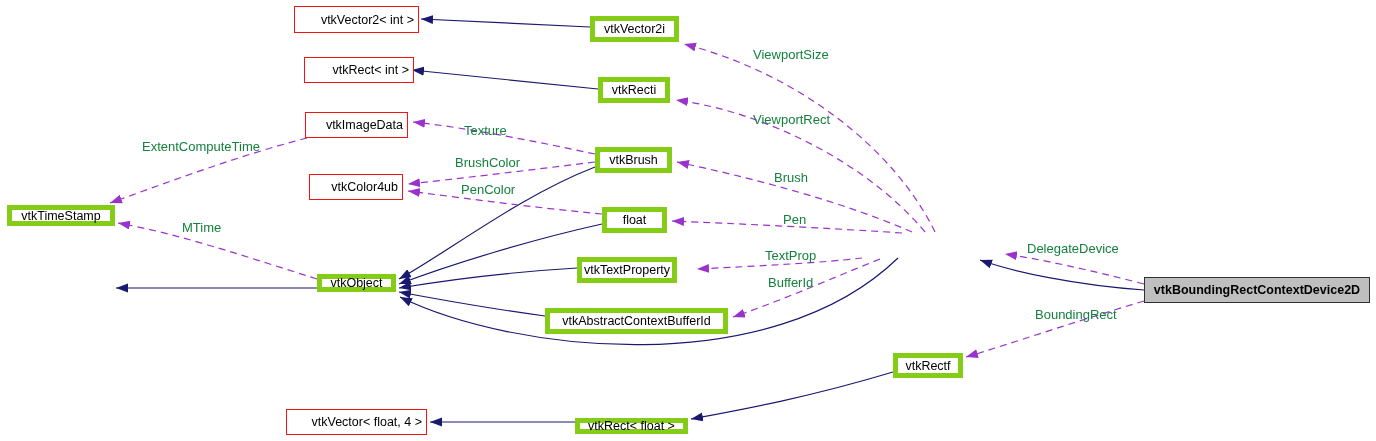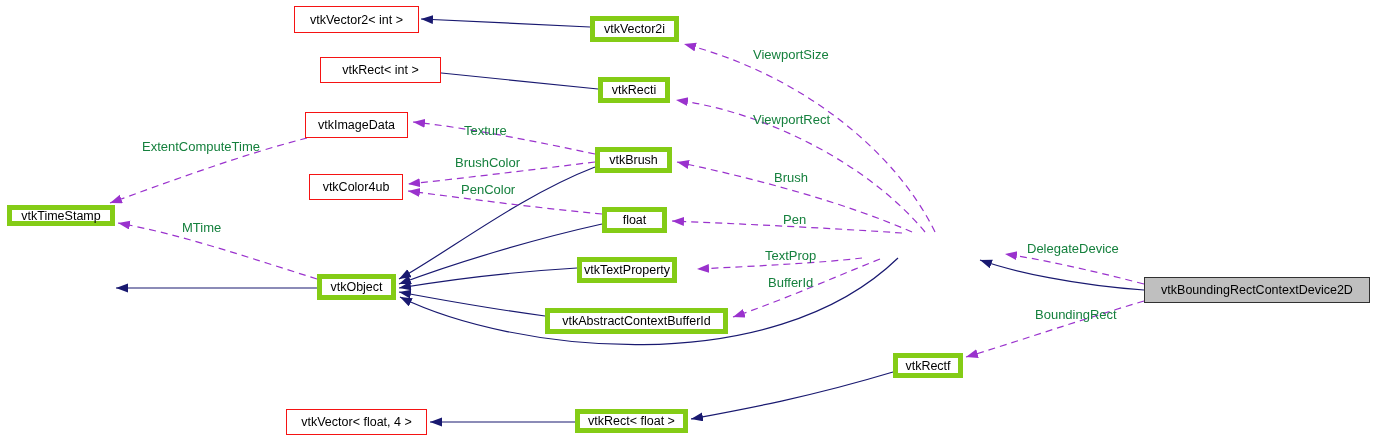--- a/index.html
+++ b/index.html
@@ -6,22 +6,22 @@
   .canvas{
     position:relative;width:1376px;height:441px;background:#ffffff;
     font-family:"Liberation Sans",sans-serif;overflow:hidden;
   }
   .edges{position:absolute;left:0;top:0;width:1376px;height:441px;}
   .node{
     position:absolute;box-sizing:border-box;display:flex;align-items:center;justify-content:center;
     background:#ffffff;border:5px solid #84cc16;font-size:12.5px;color:#000;
     white-space:nowrap;padding:0 4px;
   }
-  .node.red{border:1px solid #f51313;}
-  .node.highlight{background:#bfbfbf;border:1px solid #303030;}
+  .node.red{border:1px solid #f51313;justify-content:flex-end;}
+  .node.highlight{background:#bfbfbf;border:1px solid #303030;font-weight:bold;}
   .elabel{
     position:absolute;font-size:13px;color:#15803d;white-space:nowrap;line-height:16px;
   }
 </style>
 </head>
 <body>
 
 <div class="canvas">
 
   <svg class="edges" width="1376" height="441" viewBox="0 0 1376 441">
@@ -60,57 +60,57 @@
     <path d="M1144,284 C1090,270 1040,259 1005,254" fill="none" stroke="#9a32cd" stroke-width="1.2" stroke-dasharray="7,5" marker-end="url(#arrow-purple)"></path>
     <path d="M1144,301 C1080,320 1013,343 966,357" fill="none" stroke="#9a32cd" stroke-width="1.2" stroke-dasharray="7,5" marker-end="url(#arrow-purple)"></path>
   </svg>
 
   <div class="node red" style="left:294px;top:6px;width:125px;height:27px">
       <span>vtkVector2&lt; int &gt;</span>
     </div>
   <div class="node" style="left:590px;top:16px;width:89px;height:26px">
       <span>vtkVector2i</span>
     </div>
-  <div class="node red" style="left:320px;top:57px;width:121px;height:26px">
+  <div class="node red" style="left:304px;top:57px;width:110px;height:26px">
       <span>vtkRect&lt; int &gt;</span>
     </div>
   <div class="node" style="left:598px;top:77px;width:72px;height:26px">
       <span>vtkRecti</span>
     </div>
   <div class="node red" style="left:305px;top:112px;width:103px;height:26px">
       <span>vtkImageData</span>
     </div>
   <div class="node" style="left:595px;top:147px;width:77px;height:26px">
       <span>vtkBrush</span>
     </div>
   <div class="node red" style="left:309px;top:174px;width:94px;height:26px">
       <span>vtkColor4ub</span>
     </div>
   <div class="node" style="left:602px;top:207px;width:65px;height:26px">
       <span>float</span>
     </div>
   <div class="node" style="left:7px;top:205px;width:108px;height:21px">
       <span>vtkTimeStamp</span>
     </div>
-  <div class="node" style="left:317px;top:274px;width:79px;height:26px">
+  <div class="node" style="left:317px;top:274px;width:79px;height:18px">
       <span>vtkObject</span>
     </div>
   <div class="node" style="left:577px;top:257px;width:100px;height:26px">
       <span>vtkTextProperty</span>
     </div>
   <div class="node" style="left:545px;top:308px;width:183px;height:26px">
       <span>vtkAbstractContextBufferId</span>
     </div>
   <div class="node highlight" style="left:1144px;top:277px;width:226px;height:26px">
       <span>vtkBoundingRectContextDevice2D</span>
     </div>
   <div class="node" style="left:893px;top:353px;width:70px;height:25px">
       <span>vtkRectf</span>
     </div>
-  <div class="node" style="left:575px;top:409px;width:113px;height:24px">
+  <div class="node" style="left:575px;top:418px;width:113px;height:16px">
       <span>vtkRect&lt; float &gt;</span>
     </div>
   <div class="node red" style="left:286px;top:409px;width:141px;height:26px">
       <span>vtkVector&lt; float, 4 &gt;</span>
     </div>
 
   <span class="elabel" style="left:142px;top:139px">ExtentComputeTime</span>
   <span class="elabel" style="left:182px;top:220px">MTime</span>
   <span class="elabel" style="left:464px;top:123px">Texture</span>
   <span class="elabel" style="left:455px;top:155px">BrushColor</span>

